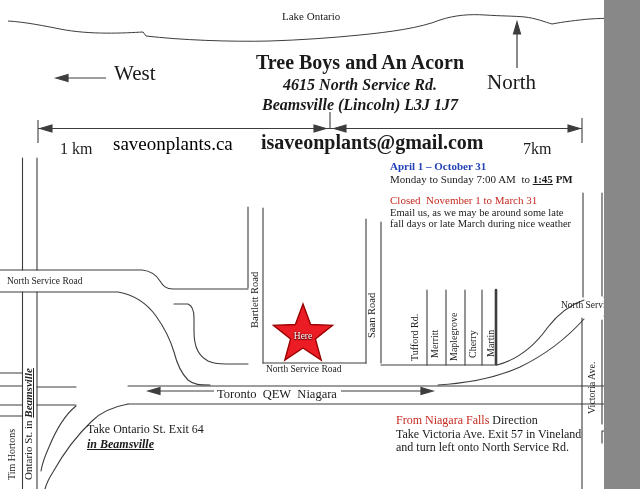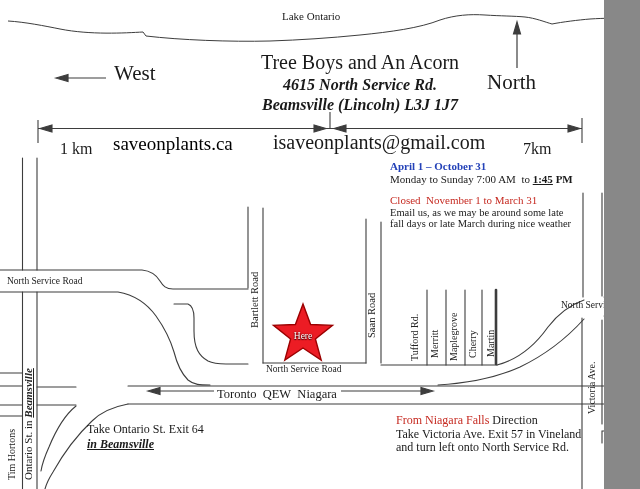--- a/index.html
+++ b/index.html
@@ -7,21 +7,21 @@
           font-family:"Liberation Serif","DejaVu Serif",serif;color:#1a1a1a;}
   svg.layer{position:absolute;left:0;top:0;}
   .t{position:absolute;white-space:nowrap;line-height:1.12;}
   .vt{position:absolute;white-space:nowrap;transform:rotate(-90deg);transform-origin:0 0;line-height:1;}
   .center{text-align:center;}
   .bi{font-weight:bold;font-style:italic;}
   .u{text-decoration:underline;}
   .b{font-weight:bold;}
   .lake{font-size:11px;}
   .compass{font-size:21px;}
-  .title{font-size:20px;}
+  .title{font-size:20px;font-weight:bold;}
   .addr{font-size:16px;font-weight:bold;font-style:italic;}
   .scale-num{font-size:16px;}
   .website{font-size:19px;color:#000000;}
   .email{font-size:20px;}
   .hours{font-size:11px;}
   .blue{color:#2442B8;font-weight:bold;}
   .red{color:#C62A21;}
   .note{font-size:10.5px;}
   .roadlbl{font-size:9.5px;color:#222;}
   .vlbl{font-size:10px;color:#222;}
@@ -116,21 +116,21 @@
   <div class="t lake" style="left:282px;top:10px;">Lake Ontario</div>
   <div class="t compass" style="left:114px;top:62px;">West</div>
   <div class="t compass" style="left:487px;top:71px;">North</div>
 
   <div class="t title center" style="left:210px;top:51px;width:300px;">Tree Boys and An Acorn</div>
   <div class="t addr center" style="left:210px;top:76px;width:300px;">4615 North Service Rd.</div>
   <div class="t addr center" style="left:210px;top:96px;width:300px;">Beamsville (Lincoln) L3J 1J7</div>
 
   <div class="t scale-num" style="left:60px;top:140px;">1 km</div>
   <div class="t website" style="left:113px;top:133px;">saveonplants.ca</div>
-  <div class="t email" style="left:273px;top:131px;">isaveonplants@gmail.com</div>
+  <div class="t email" style="left:261px;top:131px;font-weight:bold;">isaveonplants@gmail.com</div>
   <div class="t scale-num" style="left:523px;top:140px;">7km</div>
 
   <div class="t hours blue" style="left:390px;top:160px;">April 1 – October 31</div>
   <div class="t hours" style="left:390px;top:173px;"><span>Monday to Sunday 7:00 AM&nbsp; to </span><span class="b u">1:45</span><span class="b"> PM</span></div>
   <div class="t hours red" style="left:390px;top:194px;">Closed&nbsp;  November 1 to March 31</div>
   <div class="t note" style="left:390px;top:206.5px;">Email us, as we may be around some late</div>
   <div class="t note" style="left:390px;top:218px;">fall days or late March during nice weather</div>
 
   <div class="t roadlbl" style="left:7px;top:276px;">North Service Road</div>
   <div class="t roadlbl" style="left:266px;top:364px;">North Service Road</div>

